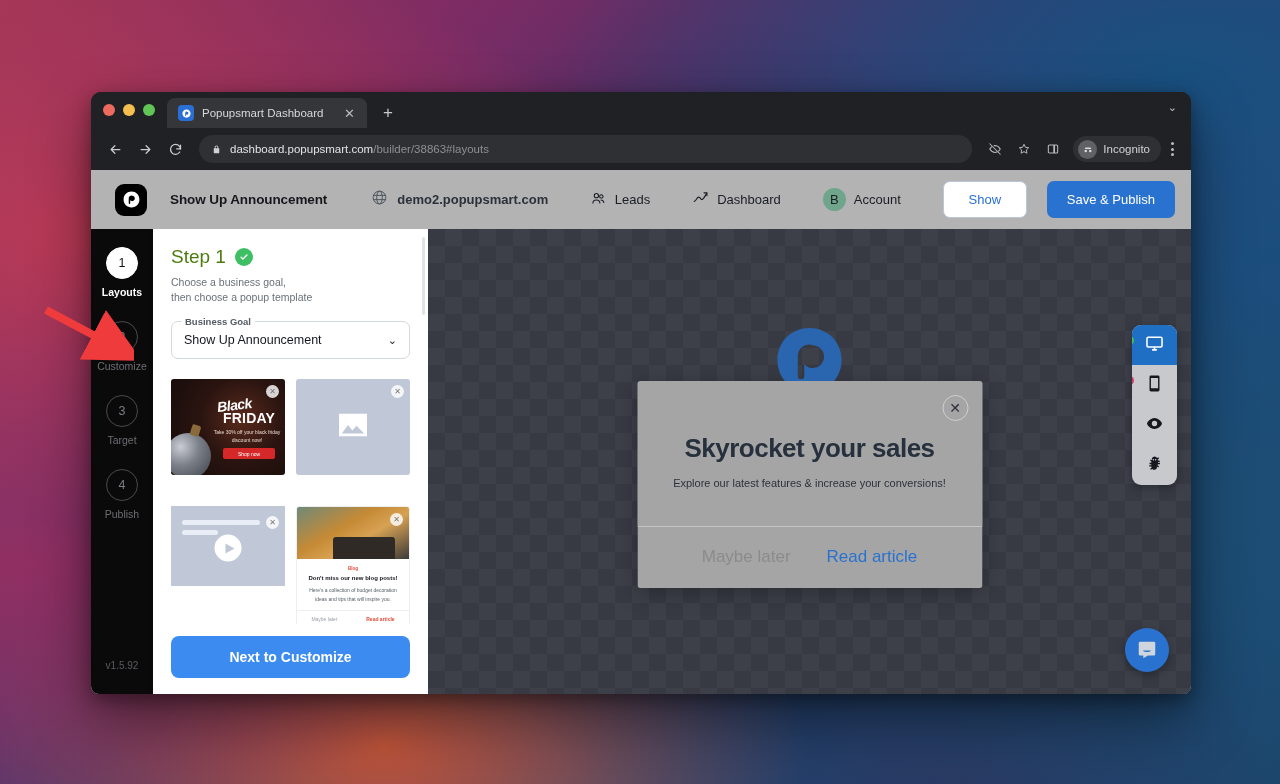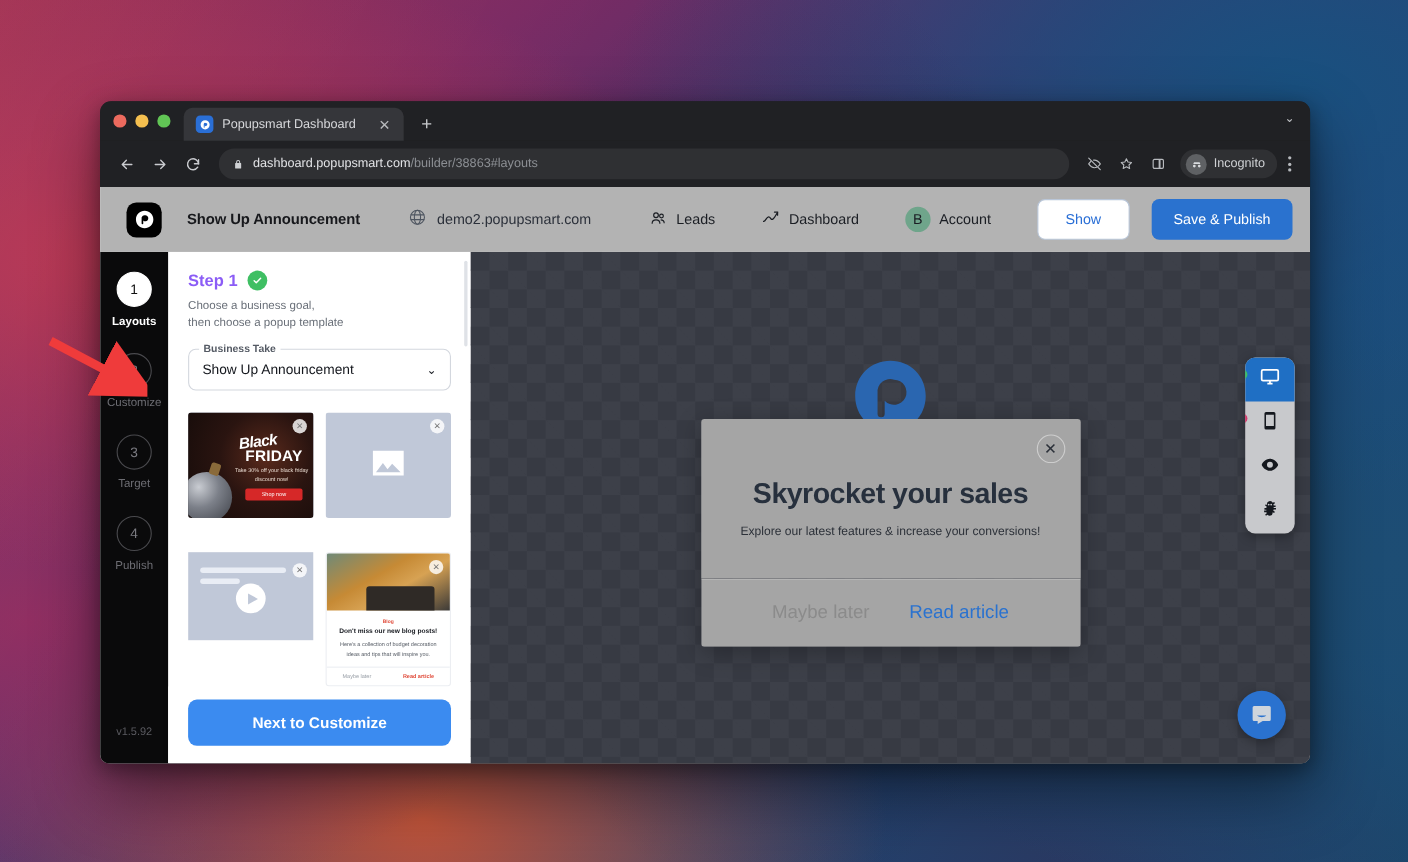--- a/index.html
+++ b/index.html
@@ -67,21 +67,21 @@
   
   .viewport{flex:1;position:relative;background:#fff;overflow:hidden;}
   .app-header{
     height:59px;background:#fff;display:flex;align-items:center;padding:0 16px;gap:0;position:relative;z-index:3;
   }
   .logo{width:32px;height:32px;border-radius:9px;background:#000;display:flex;align-items:center;justify-content:center;margin-left:8px;}
   .logo svg{width:19px;height:19px;}
   .proj-title{font-size:13.5px;font-weight:bold;color:#17181c;margin-left:23px;letter-spacing:-0.1px;}
   .domain-wrap{display:flex;align-items:center;gap:9px;margin-left:44px;}
   .domain-wrap svg{width:17px;height:17px;color:#4e5560;}
-  .domain-txt{font-size:13px;color:#2b303a;}
+  .domain-txt{font-size:13px;color:#2b303a;font-weight:bold;}
   .hdr-right{margin-left:auto;display:flex;align-items:center;gap:8px;}
   .hdr-link{display:flex;align-items:center;gap:8px;margin-right:34px;}
   .hdr-link svg{width:17px;height:17px;color:#1a1d23;}
   .hdr-link span{font-size:13px;color:#1a1d23;}
   .avatar{width:23px;height:23px;border-radius:50%;background:#6fa58b;color:#fff;font-size:11px;display:flex;align-items:center;justify-content:center;}
   .btn-save{
     width:84px;height:37px;border:1px solid #b9c6d8;border-radius:7px;background:#fff;color:#2a6fd6;
     font-size:13px;display:flex;align-items:center;justify-content:center;margin-right:12px;
   }
   .btn-publish{
@@ -106,21 +106,21 @@
   .step.active .step-label{color:#fff;font-weight:bold;}
   .ver{position:absolute;bottom:23px;font-size:10px;color:#5b5b61;}
 
   
   .panel{
     width:275px;background:#fff;position:relative;display:flex;flex-direction:column;
     box-shadow:2px 0 7px rgba(0,0,0,0.18);
   }
   .panel-scroll{flex:1;overflow:hidden;position:relative;padding:17px 18px 0 18px;}
   .step-head{display:flex;align-items:center;gap:9px;}
-  .step-head h3{font-size:15px;color:#8b5cf6;font-weight:bold;}
+  .step-head h3{font-size:19px;color:#4d7c0f;font-weight:normal;}
   .check{width:18px;height:18px;border-radius:50%;background:#3fbf63;display:flex;align-items:center;justify-content:center;}
   .check svg{width:10px;height:10px;}
   .step-sub{font-size:10.5px;color:#6a7079;line-height:1.45;margin-top:7px;}
   .field{
     margin-top:16px;border:1px solid #d3d7de;border-radius:7px;height:38px;display:flex;align-items:center;
     padding:0 12px;position:relative;
   }
   .field-legend{
     position:absolute;top:-6px;left:9px;background:#fff;padding:0 4px;font-size:9.5px;color:#545a64;font-weight:bold;
   }
@@ -381,21 +381,21 @@
             <span class="check">
               <svg viewBox="0 0 24 24" fill="none" stroke="#fff" stroke-width="3.2" stroke-linecap="round" stroke-linejoin="round">
                   <path d="M5 12.5l4.5 4.5L19 7"></path>
                 </svg>
             </span>
           </div>
           <div class="step-sub" style="white-space:pre-line;">Choose a business goal,
 then choose a popup template</div>
 
           <div class="field">
-            <span class="field-legend">Business Take</span>
+            <span class="field-legend">Business Goal</span>
             <span class="field-val">Show Up Announcement</span>
             <span class="field-chev">⌄</span>
           </div>
 
           <div class="tpl-grid">
 
             <div class="tpl">
               <span class="tpl-x">✕</span>
               <div class="tpl-bf">
                 <div class="bf-black">Black</div>

